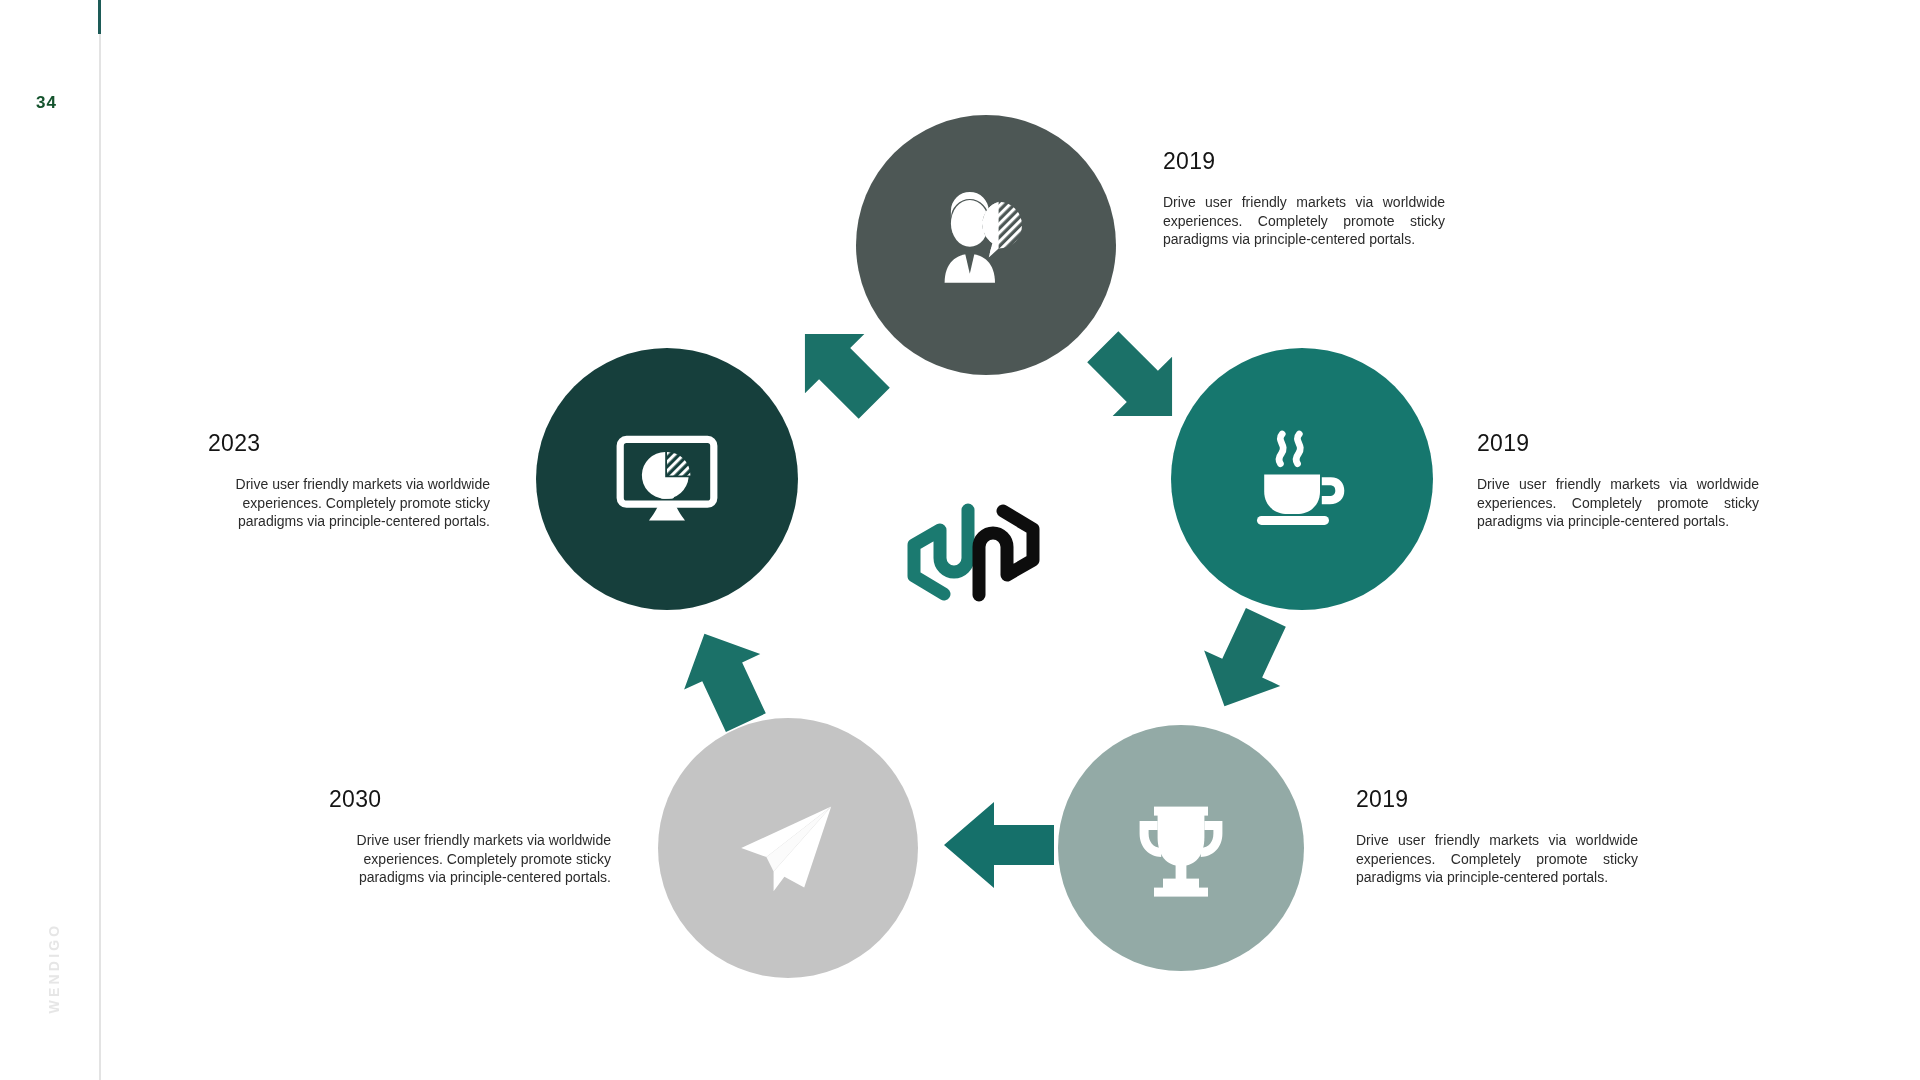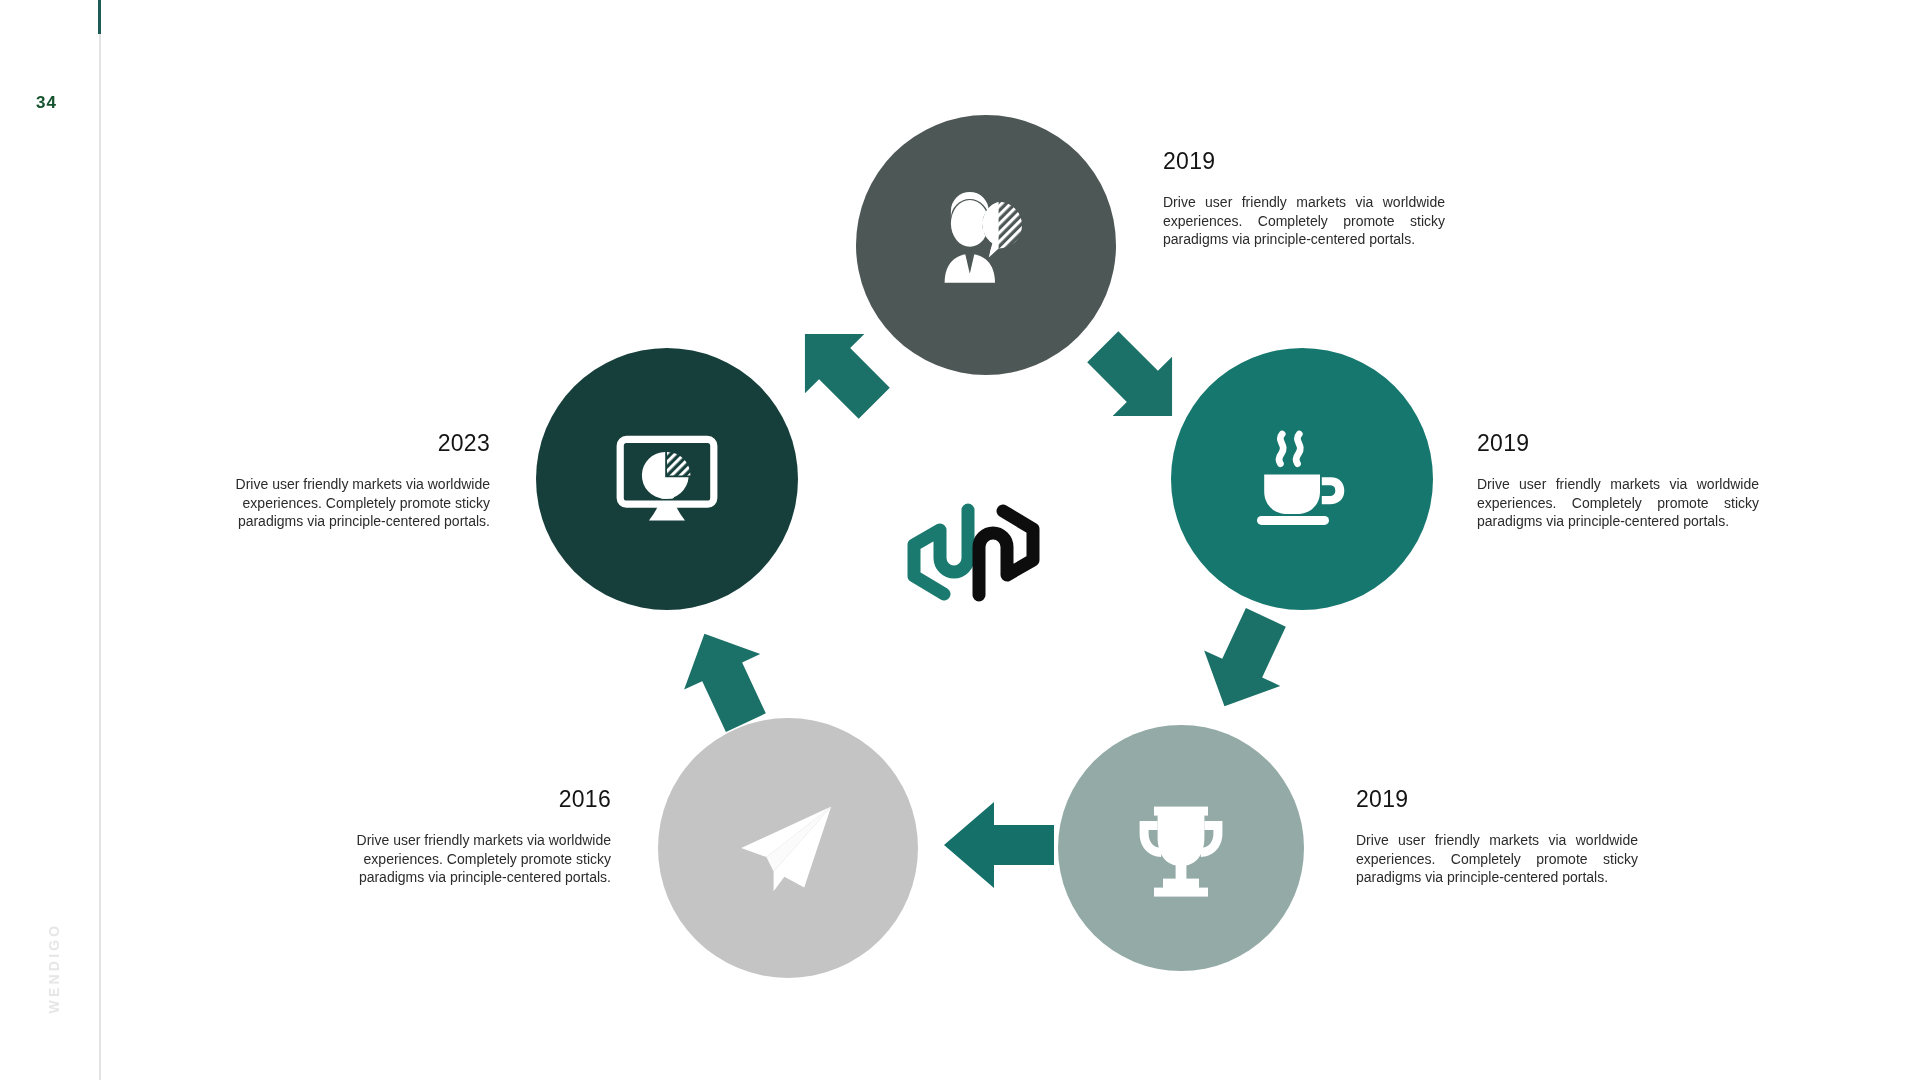--- a/index.html
+++ b/index.html
@@ -49,21 +49,21 @@
   .info-block { position:absolute; width:282px; }
   .info-year {
     font-size:23px; font-weight:400; color:#141414;
     letter-spacing:.3px; margin-bottom:18px;
   }
   .info-body {
     font-size:14px; line-height:1.33; color:#2b2b2b;
   }
   .align-left  .info-year { text-align:left; }
   .align-left  .info-body { text-align:justify; }
-  .align-right .info-year { text-align:right; }
+  .align-right .info-year { }
   .align-right .info-body { text-align:right; }
 
   .flow-arrow { position:absolute; }
 
   #center-logo { position:absolute; }
 </style>
 </head>
 <body>
 
 <div id="left-rail">
@@ -160,21 +160,21 @@
   </div>
 
   <div class="node-circle" style="left:647px;top:718px;width:260px;height:260px;background:#c4c4c4;">
     <svg class="node-icon" viewBox="0 0 120 120">
       <path d="M108 14 L8 60 L36 70 Z" fill="#ffffff"></path>
       <path d="M108 14 L44 86 L44 108 L56 92 L78 104 Z" fill="#ffffff"></path>
       <path d="M108 14 L36 70 L44 86 Z" fill="#ffffff" opacity=".92"></path>
     </svg>
   </div>
   <div class="info-block align-right" style="left:318px;top:786px;">
-    <div class="info-year">2016</div>
+    <div class="info-year">2030</div>
     <div class="info-body">Drive user friendly markets via worldwide experiences. Completely promote sticky paradigms via principle-centered portals.</div>
   </div>
 
   <div class="node-circle" style="left:525px;top:348px;width:262px;height:262px;background:#163f3c;">
     <svg class="node-icon" viewBox="0 0 120 120">
       <defs>
         <pattern id="hatch2023" width="7" height="7" patternTransform="rotate(45)" patternUnits="userSpaceOnUse">
           <rect width="7" height="7" fill="#163f3c"></rect>
           <rect width="3.4" height="7" fill="#ffffff"></rect>
         </pattern>

